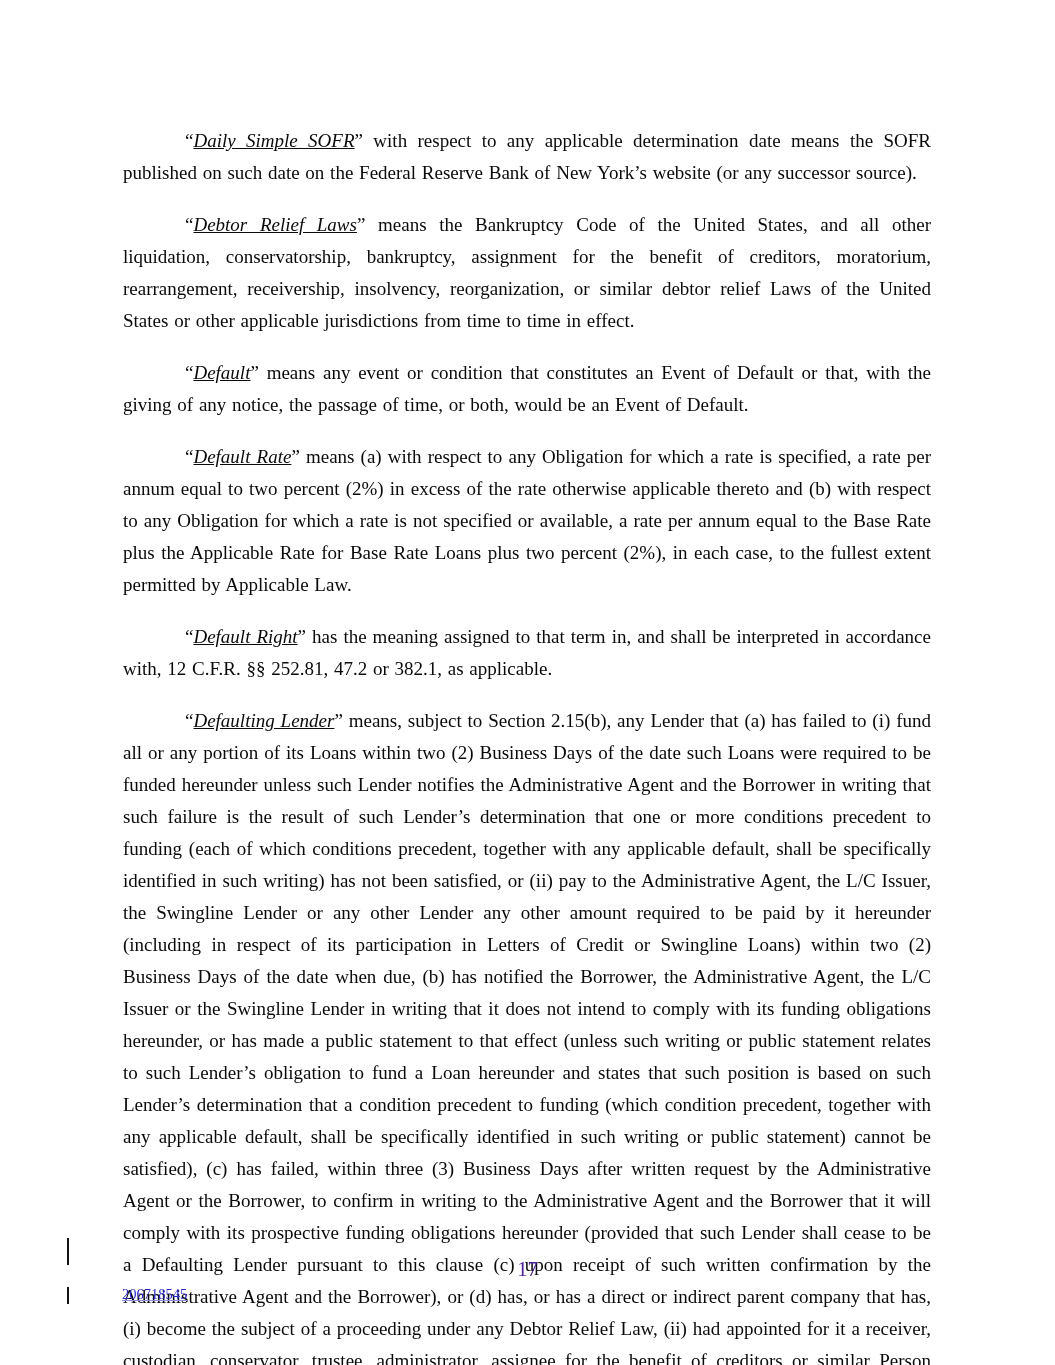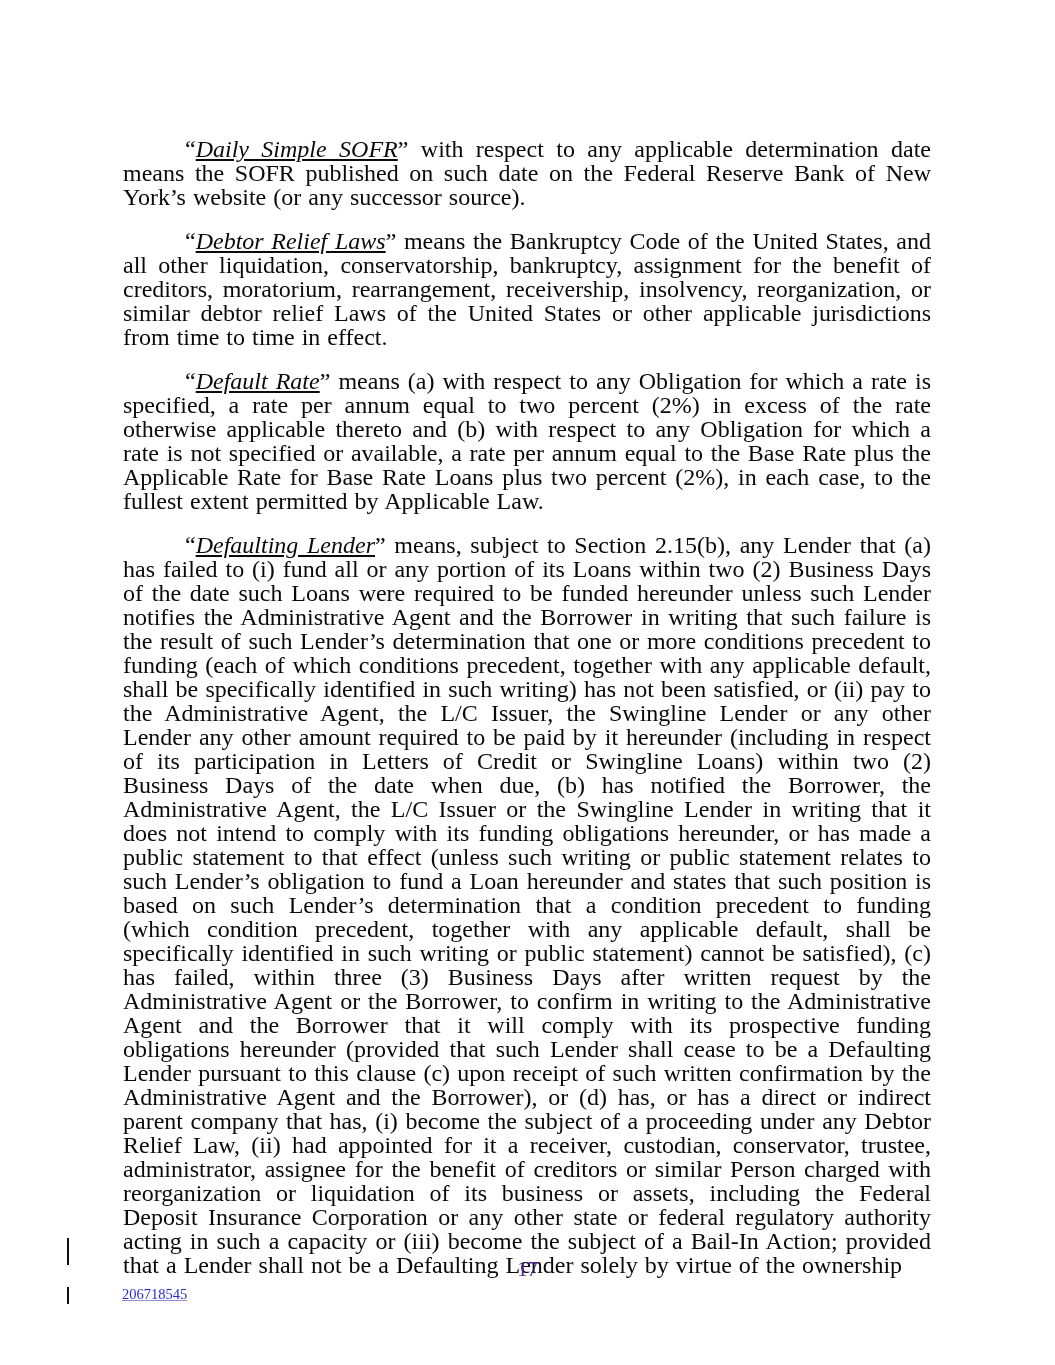--- a/index.html
+++ b/index.html
@@ -15,23 +15,23 @@
     font-family: "Liberation Serif", "DejaVu Serif", serif;
     color: #0a0a0a;
   }
   .content {
     position: absolute;
     left: 123px;
     top: 121px;
     width: 808px;
   }
   p.para {
-    margin: 16px 0 20px 0;
-    font-size: 24px;
-    line-height: 24px;
+    margin: 4px 0 20px 0;
+    font-size: 19px;
+    line-height: 32px;
     text-align: justify;
     text-indent: 62px;
     word-spacing: 1px;
   }
   .seg-term {
     font-style: italic;
     text-decoration: underline;
   }
   .seg-italic {
   }
@@ -63,21 +63,23 @@
   }
   .bar-1 { top: 1238px; height: 27px; }
   .bar-2 { top: 1287px; height: 17px; }
 </style>
 </head>
 <body>
 
 <div class="content">
   <p class="para"><span>“</span><span class="seg-term">Daily Simple SOFR</span><span>” with respect to any applicable determination date means the SOFR published on such date on the Federal Reserve Bank of New York’s website (or any successor source).</span></p>
   <p class="para"><span>“</span><span class="seg-term">Debtor Relief Laws</span><span>” means the Bankruptcy Code of the United States, and all other liquidation, conservatorship, bankruptcy, assignment for the benefit of creditors, moratorium, rearrangement, receivership, insolvency, reorganization, or similar debtor relief Laws of the United States or other applicable jurisdictions from time to time in effect.</span></p>
+  <p class="para"><span>“</span><span class="seg-term">Default</span><span>” means any event or condition that constitutes an Event of Default or that, with the giving of any notice, the passage of time, or both, would be an Event of Default.</span></p>
   <p class="para"><span>“</span><span class="seg-term">Default Rate</span><span>” means (a) with respect to any Obligation for which a rate is specified, a rate per annum equal to two percent (2%) in excess of the rate otherwise applicable thereto and (b) with respect to any Obligation for which a rate is not specified or available, a rate per annum equal to the Base Rate </span><span class="seg-italic">plus</span><span> the Applicable Rate for Base Rate Loans </span><span class="seg-italic">plus</span><span> two percent (2%), in each case, to the fullest extent permitted by Applicable Law.</span></p>
+  <p class="para"><span>“</span><span class="seg-term">Default Right</span><span>” has the meaning assigned to that term in, and shall be interpreted in accordance with, 12 C.F.R. §§ 252.81, 47.2 or 382.1, as applicable.</span></p>
   <p class="para"><span>“</span><span class="seg-term">Defaulting Lender</span><span>” means, subject to </span><span class="seg-underline">Section 2.15(b),</span><span> any Lender that (a) has failed to (i) fund all or any portion of its Loans within two (2) Business Days of the date such Loans were required to be funded hereunder unless such Lender notifies the Administrative Agent and the Borrower in writing that such failure is the result of such Lender’s determination that one or more conditions precedent to funding (each of which conditions precedent, together with any applicable default, shall be specifically identified in such writing) has not been satisfied, or (ii) pay to the Administrative Agent, the L/C Issuer, the Swingline Lender or any other Lender any other amount required to be paid by it hereunder (including in respect of its participation in Letters of Credit or Swingline Loans) within two (2) Business Days of the date when due, (b) has notified the Borrower, the Administrative Agent, the L/C Issuer or the Swingline Lender in writing that it does not intend to comply with its funding obligations hereunder, or has made a public statement to that effect (unless such writing or public statement relates to such Lender’s obligation to fund a Loan hereunder and states that such position is based on such Lender’s determination that a condition precedent to funding (which condition precedent, together with any applicable default, shall be specifically identified in such writing or public statement) cannot be satisfied), (c) has failed, within three (3) Business Days after written request by the Administrative Agent or the Borrower, to confirm in writing to the Administrative Agent and the Borrower that it will comply with its prospective funding obligations hereunder (</span><span class="seg-italic">provided</span><span> that such Lender shall cease to be a Defaulting Lender pursuant to this </span><span class="seg-underline">clause (c)</span><span> upon receipt of such written confirmation by the Administrative Agent and the Borrower), or (d) has, or has a direct or indirect parent company that has, (i) become the subject of a proceeding under any Debtor Relief Law, (ii) had appointed for it a receiver, custodian, conservator, trustee, administrator, assignee for the benefit of creditors or similar Person charged with reorganization or liquidation of its business or assets, including the Federal Deposit Insurance Corporation or any other state or federal regulatory authority acting in such a capacity or (iii) become the subject of a Bail-In Action; </span><span class="seg-italic">provided</span><span> that a Lender shall not be a Defaulting Lender solely by virtue of the ownership</span></p>
 </div>
 
 <div class="change-bar bar-1"></div>
 <div class="change-bar bar-2"></div>
 
 <div class="page-number">17</div>
 <a class="doc-number" href="#">206718545</a>
 
 </body></html>

